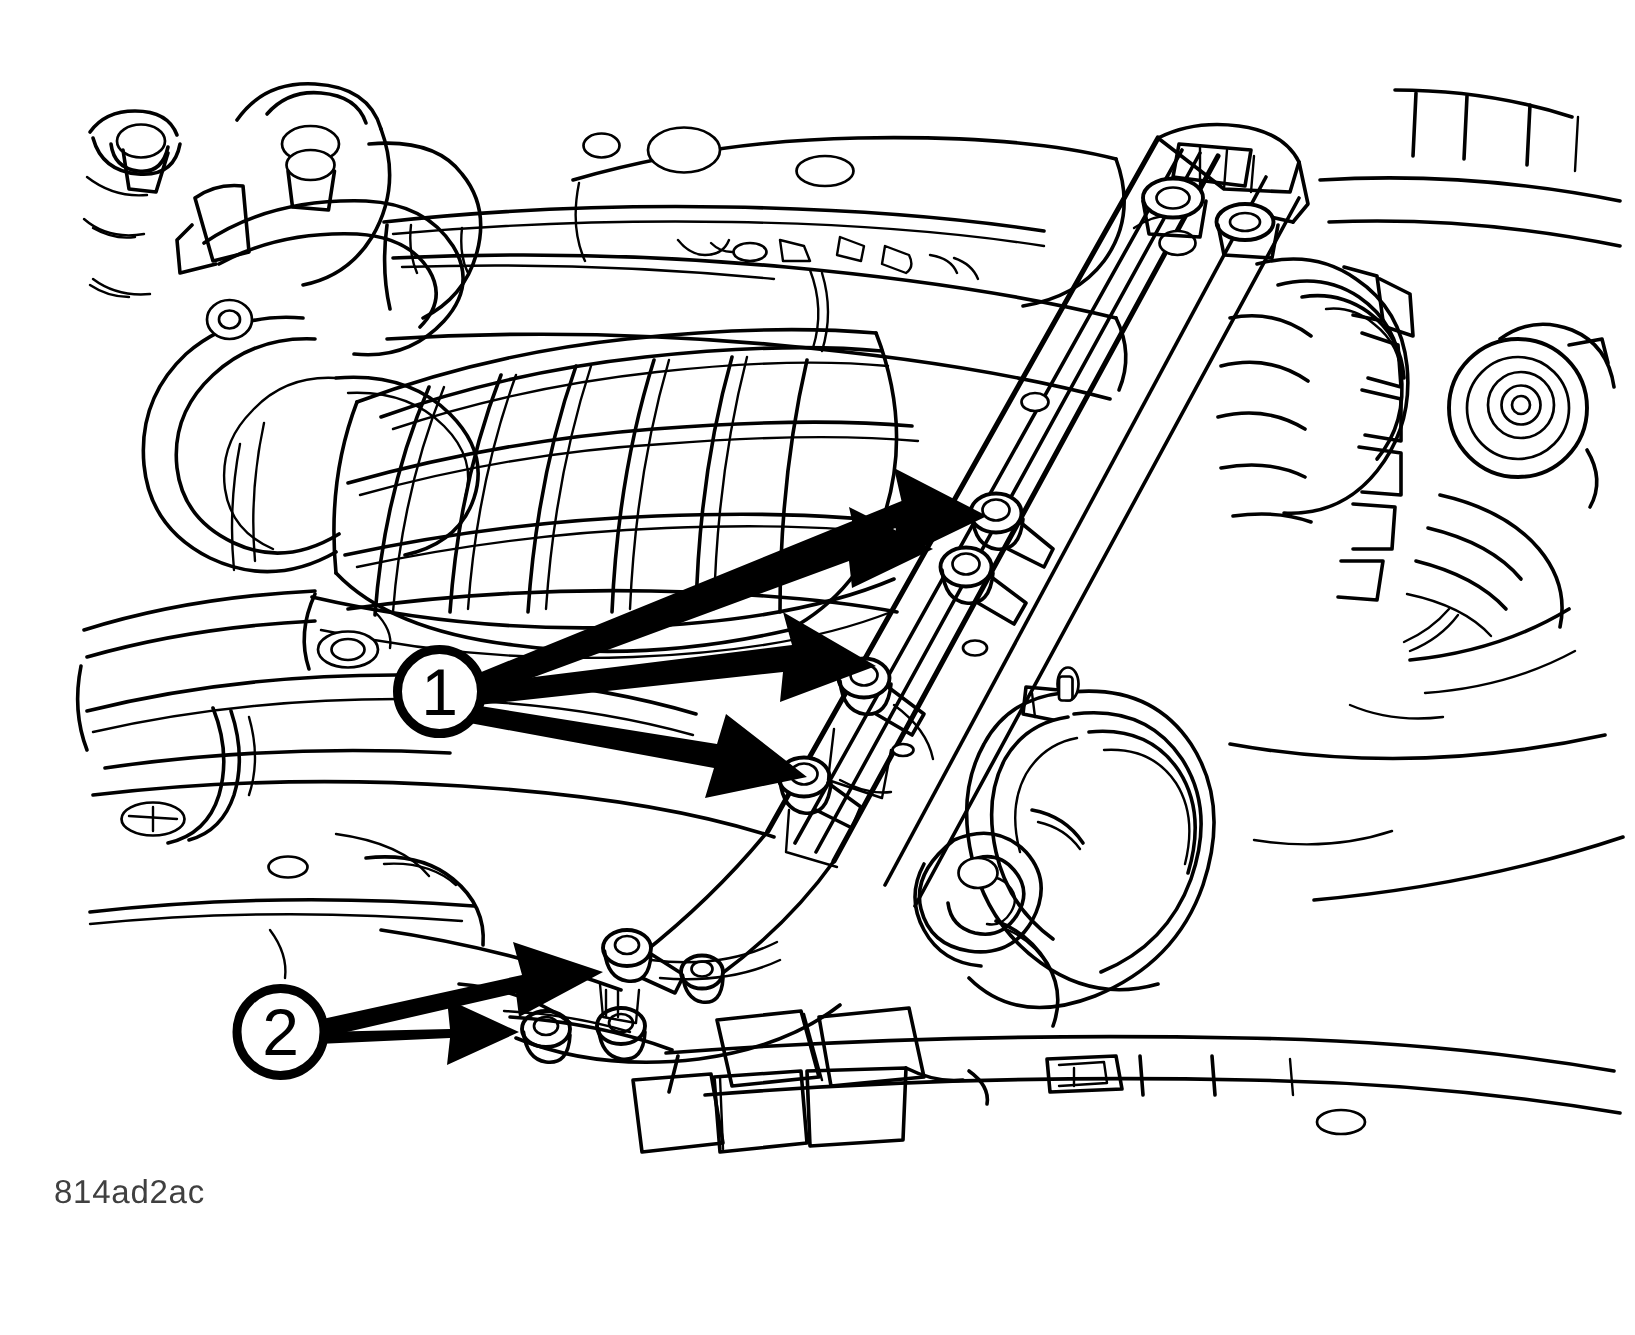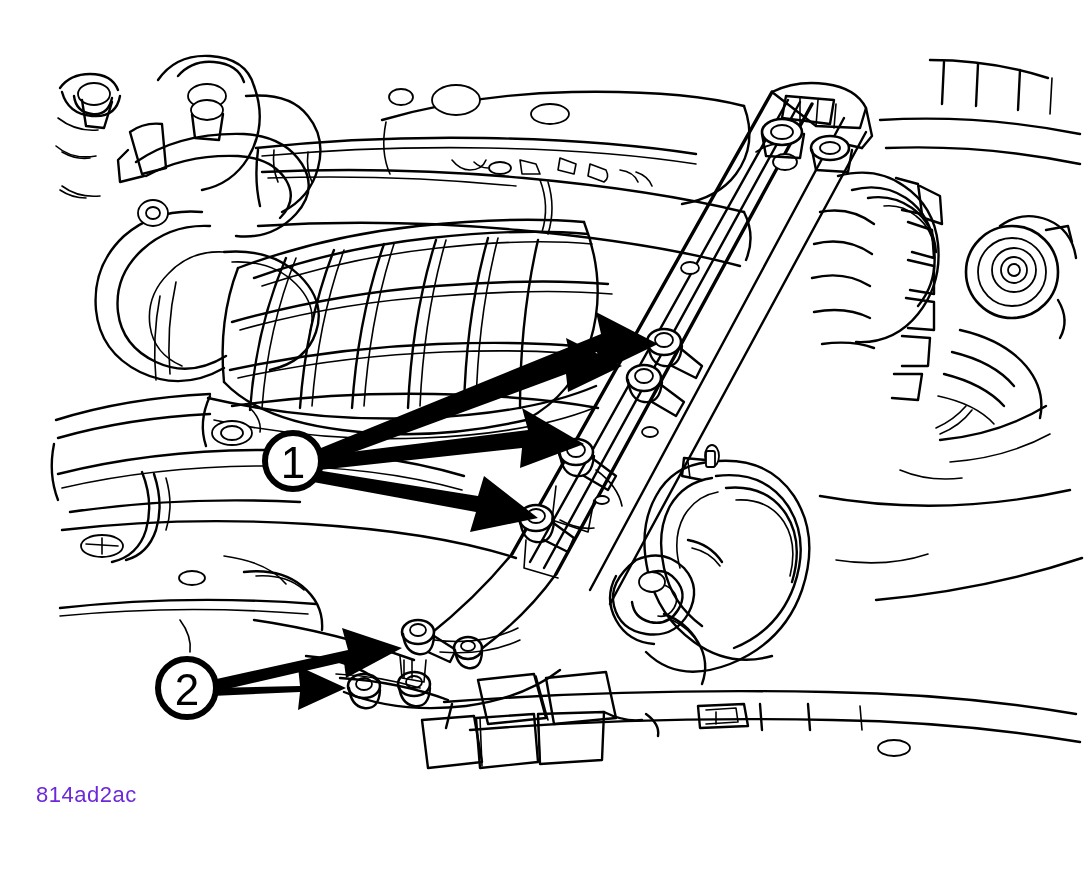--- a/index.html
+++ b/index.html
@@ -51,21 +51,21 @@
     text-anchor: middle;
     dominant-baseline: central;
   }
   #figure-caption {
     position: absolute;
     left: 36px;
     top: 782px;
     font-family: "Liberation Sans", sans-serif;
     font-size: 22px;
     letter-spacing: 0.5px;
-    color: #6d28d9;
+    color: #404040;
     white-space: nowrap;
   }
 </style>
 </head>
 <body>
 
 <div id="page">
 
   <svg id="figure-svg" viewBox="0 0 1090 890">
 

